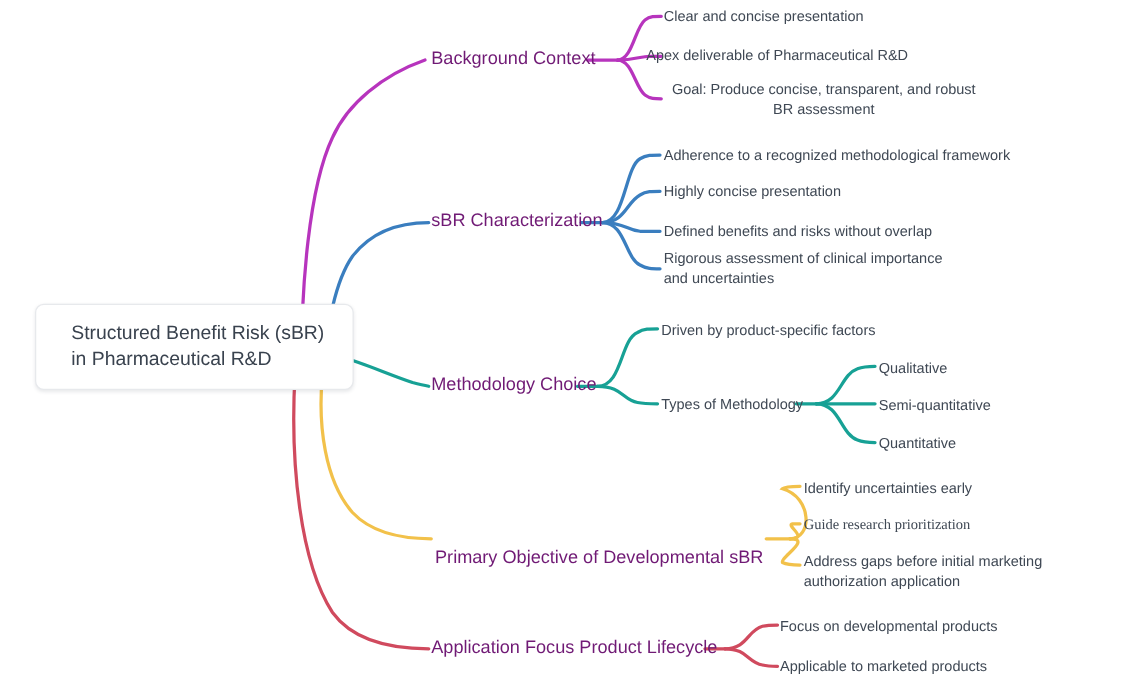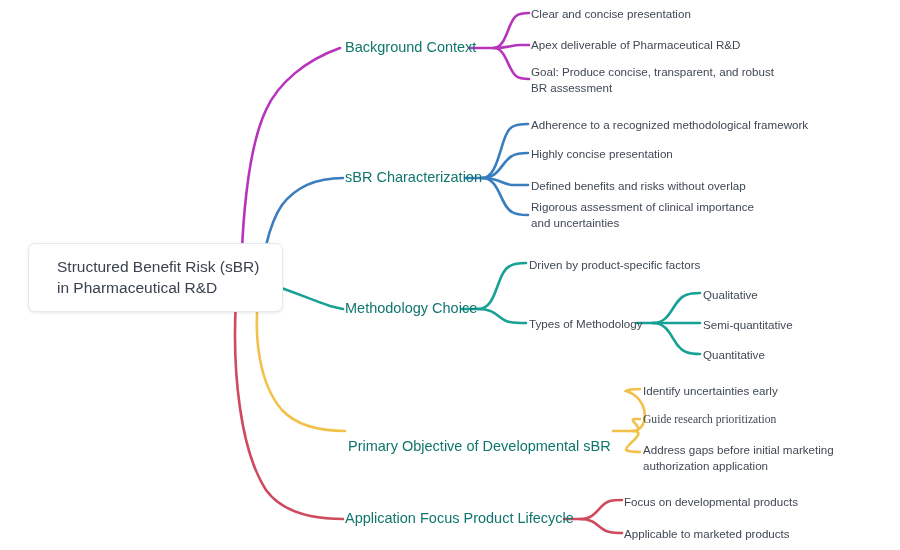--- a/index.html
+++ b/index.html
@@ -24,21 +24,21 @@
   #edge-layer {
     position: absolute;
     left: 0;
     top: 0;
     width: 900px;
     height: 550px;
     pointer-events: none;
   }
   .node-label {
     position: absolute;
-    color: #0f766e;
+    color: #701a75;
     white-space: nowrap;
     line-height: 16px;
   }
   .node-root {
     position: absolute;
     box-sizing: border-box;
     background: #ffffff;
     border: 1px solid #e7e9ec;
     border-radius: 7px;
     box-shadow: 0 1px 3px rgba(30, 40, 55, 0.10);
@@ -114,22 +114,22 @@
       <path stroke="#d04a5e" d="M 564,519 L 580,519"></path>
       <path stroke="#d04a5e" d="M 580,519 C 598,519 598,504 610,501 C 614,500 618,500 622,500"></path>
       <path stroke="#d04a5e" d="M 580,519 C 598,519 598,530 610,532 C 614,533 618,533 622,533"></path>
     </g>
   </svg>
 
   <div class="node-root" style="left:28px; top:243px; width:255px;padding-left:28px;">Structured Benefit Risk (sBR) in Pharmaceutical R&amp;D</div>
 
   <div class="node-label node-branch" style="left:345px; top:39px;">Background Context</div>
   <div class="node-label node-leaf" style="left:531px; top:6px;">Clear and concise presentation</div>
-  <div class="node-label node-leaf" style="left:531px; top:37px;">Apex deliverable of Pharmaceutical R&amp;D</div>
-  <div class="node-label node-leaf wrap" style="left:531px; top:64px; width:256px;">Goal: Produce concise, transparent, and robust BR assessment</div>
+  <div class="node-label node-leaf" style="left:517px; top:37px;">Apex deliverable of Pharmaceutical R&amp;D</div>
+  <div class="node-label node-leaf wrap" style="left:531px; top:64px; width:256px;text-align:center;">Goal: Produce concise, transparent, and robust BR assessment</div>
 
   <div class="node-label node-branch" style="left:345px; top:169px;">sBR Characterization</div>
   <div class="node-label node-leaf" style="left:531px; top:117px;">Adherence to a recognized methodological framework</div>
   <div class="node-label node-leaf" style="left:531px; top:146px;">Highly concise presentation</div>
   <div class="node-label node-leaf" style="left:531px; top:178px;">Defined benefits and risks without overlap</div>
   <div class="node-label node-branch" style="left:345px; top:300px;">Methodology Choice</div>
 
   <div class="node-label node-leaf wrap" style="left:531px; top:199px; width:244px;">Rigorous assessment of clinical importance and uncertainties</div>
   <div class="node-label node-leaf" style="left:529px; top:257px;">Driven by product-specific factors</div>
   <div class="node-label node-leaf" style="left:529px; top:316px;">Types of Methodology</div>

